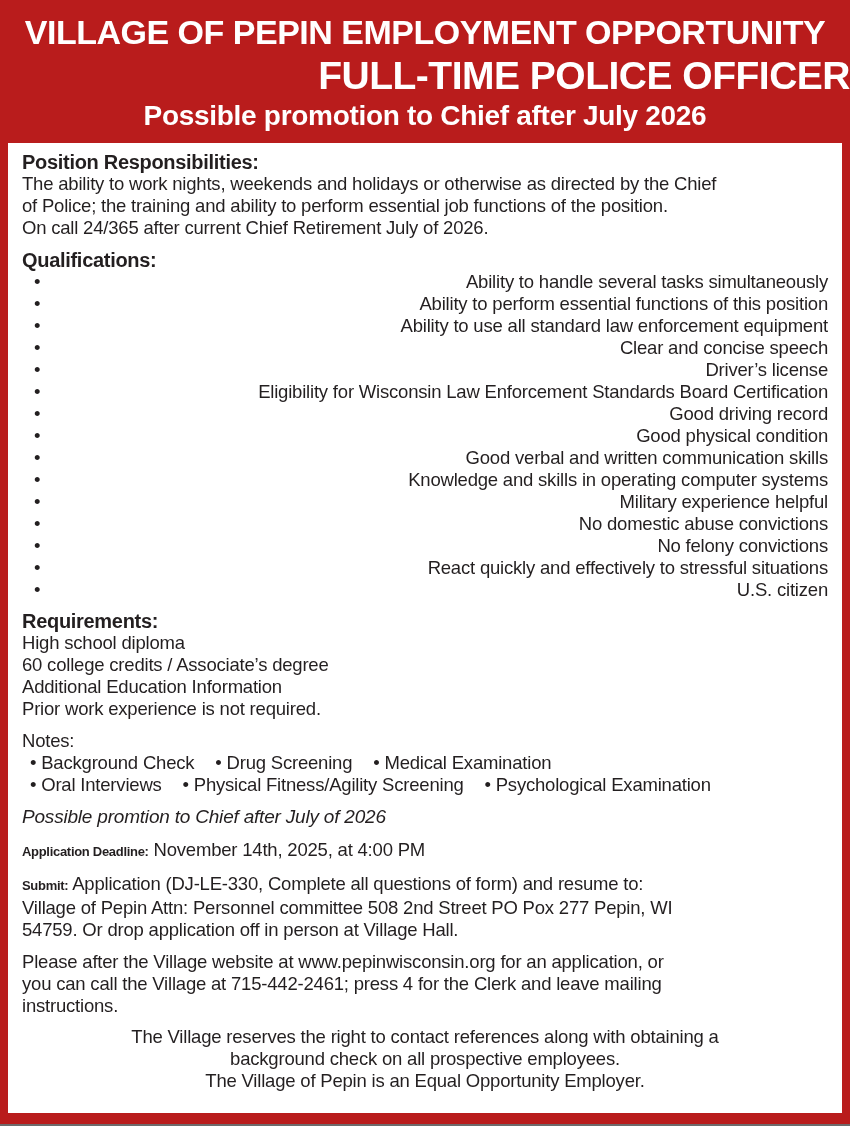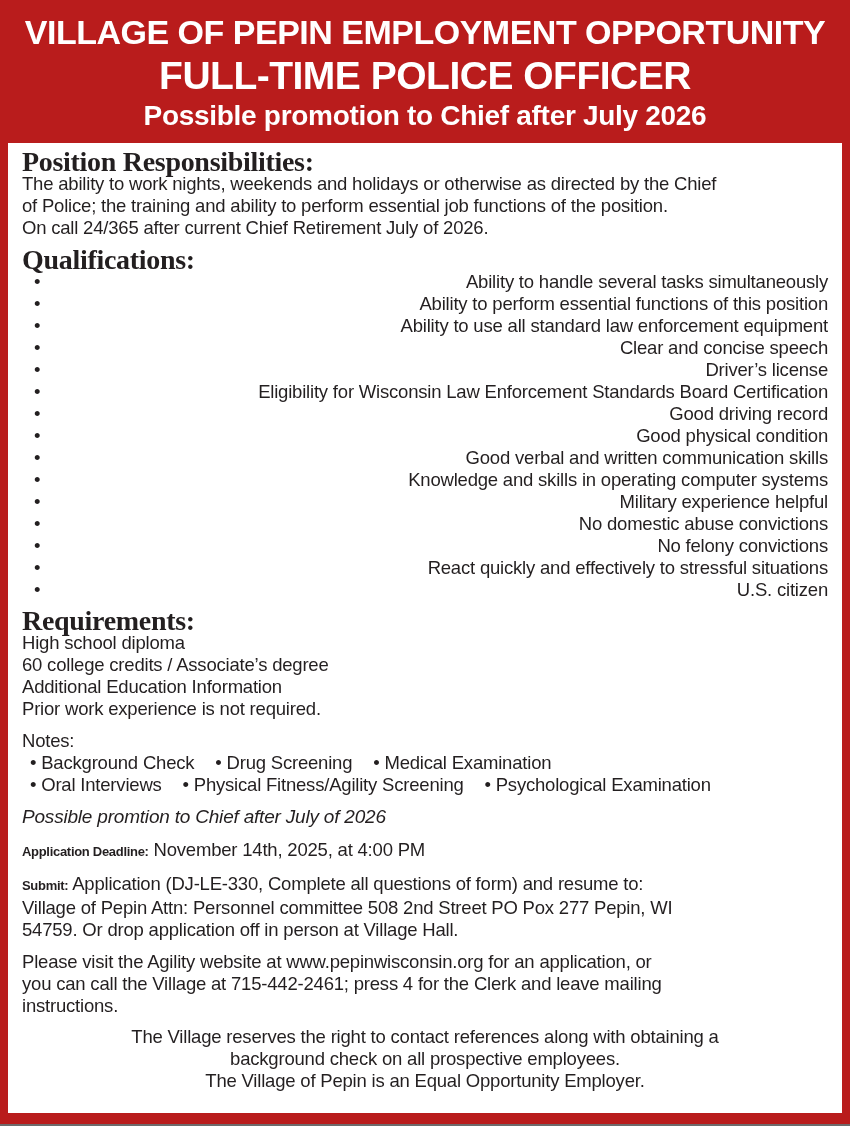--- a/index.html
+++ b/index.html
@@ -26,20 +26,21 @@
     font-weight: bold;
     line-height: 42px;
     letter-spacing: -0.5px;
     white-space: nowrap;
   }
   .banner-line2 {
     font-size: 39px;
     font-weight: bold;
     line-height: 45px;
     letter-spacing: -0.5px;
+    text-align: right;
   }
   .banner-line3 {
     font-size: 28px;
     font-weight: bold;
     line-height: 36px;
     letter-spacing: -0.3px;
   }
 
   
   .paper {
@@ -47,25 +48,24 @@
     height: 970px;
     background: #ffffff;
     color: #231f20;
     padding: 8px 14px 4px 14px;
     font-size: 18.5px;
     line-height: 22px;
     letter-spacing: -0.2px;
   }
 
   .sec-heading {
-    font-size: 28px;
+    font-size: 20px;
     font-weight: bold;
     line-height: 22px;
     letter-spacing: -0.3px;
-    font-family: Liberation Serif, serif;
   }
   .mt { margin-top: 10px; }
   .mt-sm { margin-top: 9px; }
   .mt-lg { margin-top: 11px; }
 
   .line { white-space: nowrap; }
 
   ul.quals { list-style: none; text-align: right; }
   ul.quals li {
     position: relative;
@@ -177,21 +177,21 @@
     <section class="mt">
       <div class="line">
         <span class="inline-label">Submit:</span>
         <span>Application (DJ-LE-330, Complete all questions of form) and resume to:</span>
       </div>
       <div class="line">Village of Pepin Attn: Personnel committee 508 2nd Street PO Pox 277 Pepin, WI</div>
       <div class="line">54759. Or drop application off in person at Village Hall.</div>
     </section>
 
     <section class="mt">
-      <div class="line">Please visit the Agility website at www.pepinwisconsin.org for an application, or</div>
+      <div class="line">Please after the Village website at www.pepinwisconsin.org for an application, or</div>
       <div class="line">you can call the Village at 715-442-2461; press 4 for the Clerk and leave mailing</div>
       <div class="line">instructions.</div>
     </section>
 
     <footer class="footer-block mt-sm">
       <div class="line">The Village reserves the right to contact references along with obtaining a</div>
       <div class="line">background check on all prospective employees.</div>
       <div class="line">The Village of Pepin is an Equal Opportunity Employer.</div>
     </footer>
 

